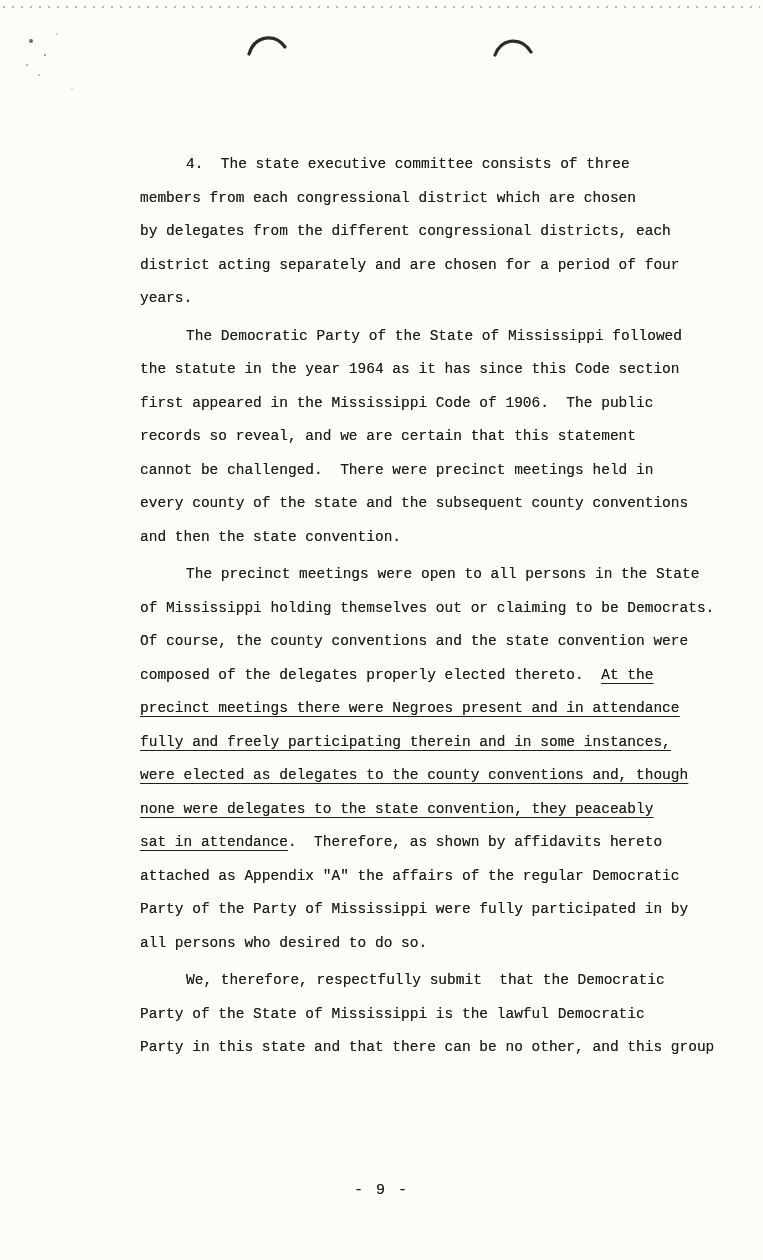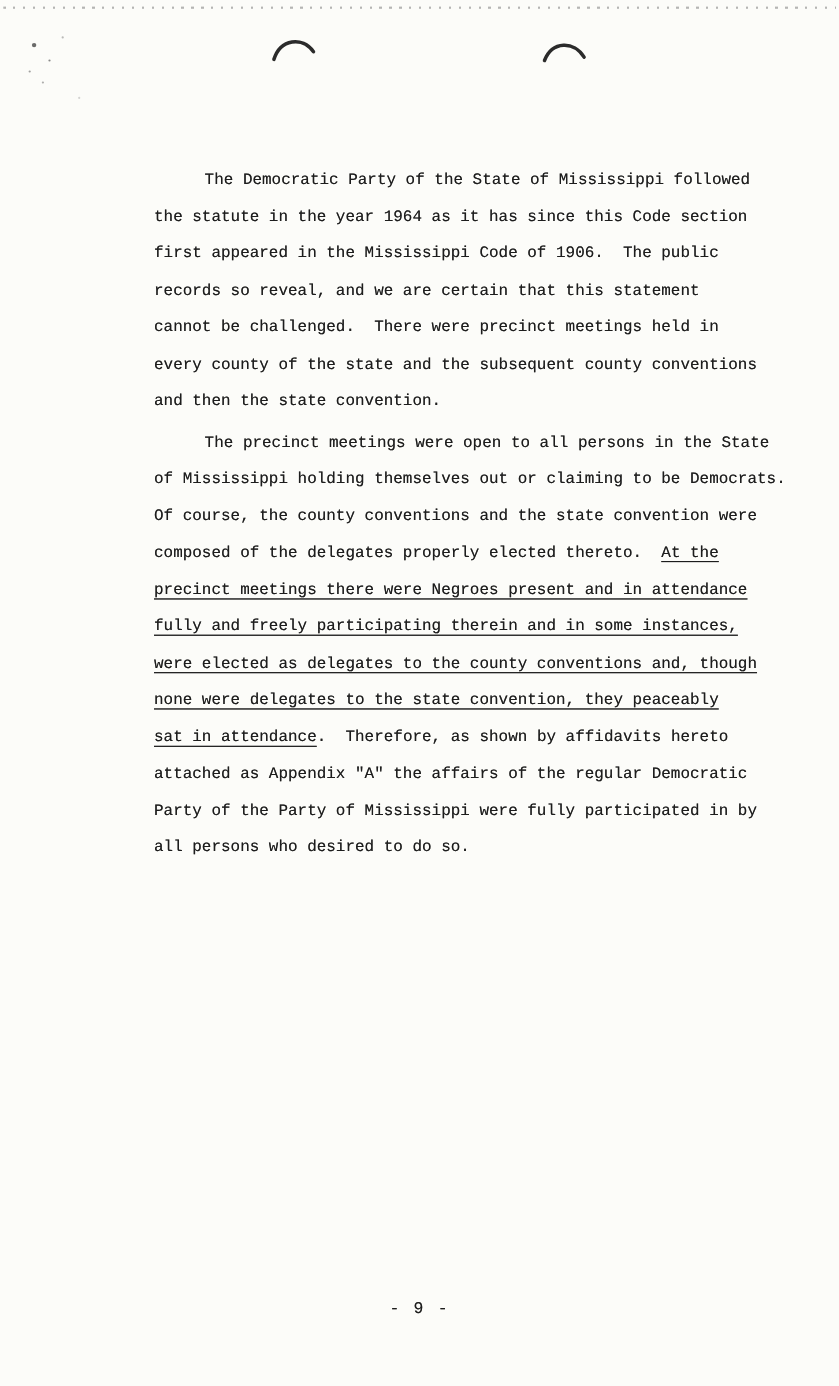--- a/index.html
+++ b/index.html
@@ -68,36 +68,44 @@
   <div class="speckles"></div>
 
   <svg class="arc arc-left" width="42" height="26" viewBox="0 0 42 26">
       <path d="M3,22 C9,3 29,1 39,15"></path>
     </svg>
   <svg class="arc arc-right" width="42" height="26" viewBox="0 0 42 26">
       <path d="M3,20 C10,2 30,2 39,17"></path>
     </svg>
 
   <div class="text-block">
+    <p class="para">4.  The state executive committee consists of three
+members from each congressional district which are chosen
+by delegates from the different congressional districts, each
+district acting separately and are chosen for a period of four
+years.</p>
     <p class="para">The Democratic Party of the State of Mississippi followed
 the statute in the year 1964 as it has since this Code section
 first appeared in the Mississippi Code of 1906.  The public
 records so reveal, and we are certain that this statement
 cannot be challenged.  There were precinct meetings held in
 every county of the state and the subsequent county conventions
 and then the state convention.</p>
     <p class="para"><span>The precinct meetings were open to all persons in the State
 of Mississippi holding themselves out or claiming to be Democrats.
 Of course, the county conventions and the state convention were
 composed of the delegates properly elected thereto.  </span><span class="underlined">At the
 precinct meetings there were Negroes present and in attendance
 fully and freely participating therein and in some instances,
 were elected as delegates to the county conventions and, though
 none were delegates to the state convention, they peaceably
 sat in attendance</span><span>.  Therefore, as shown by affidavits hereto
 attached as Appendix "A" the affairs of the regular Democratic
 Party of the Party of Mississippi were fully participated in by
 all persons who desired to do so.</span></p>
+    <p class="para">We, therefore, respectfully submit  that the Democratic
+Party of the State of Mississippi is the lawful Democratic
+Party in this state and that there can be no other, and this group</p>
   </div>
 
   <div class="page-number">- 9 -</div>
 
 </div>
 
 </body></html>

